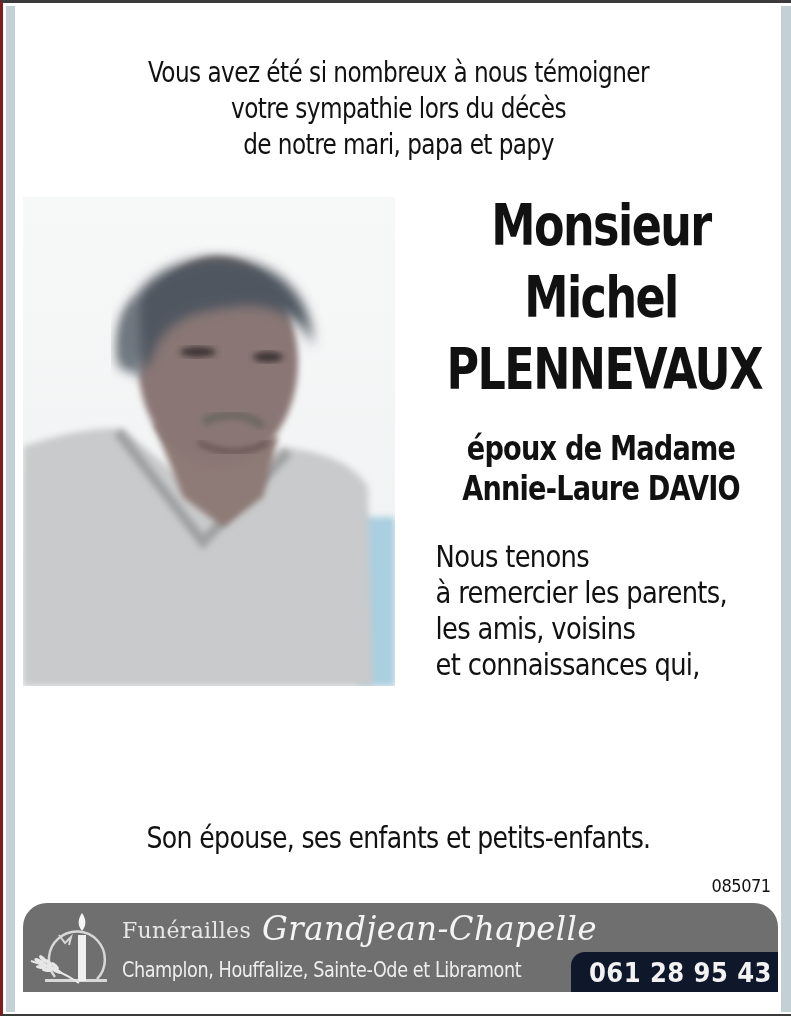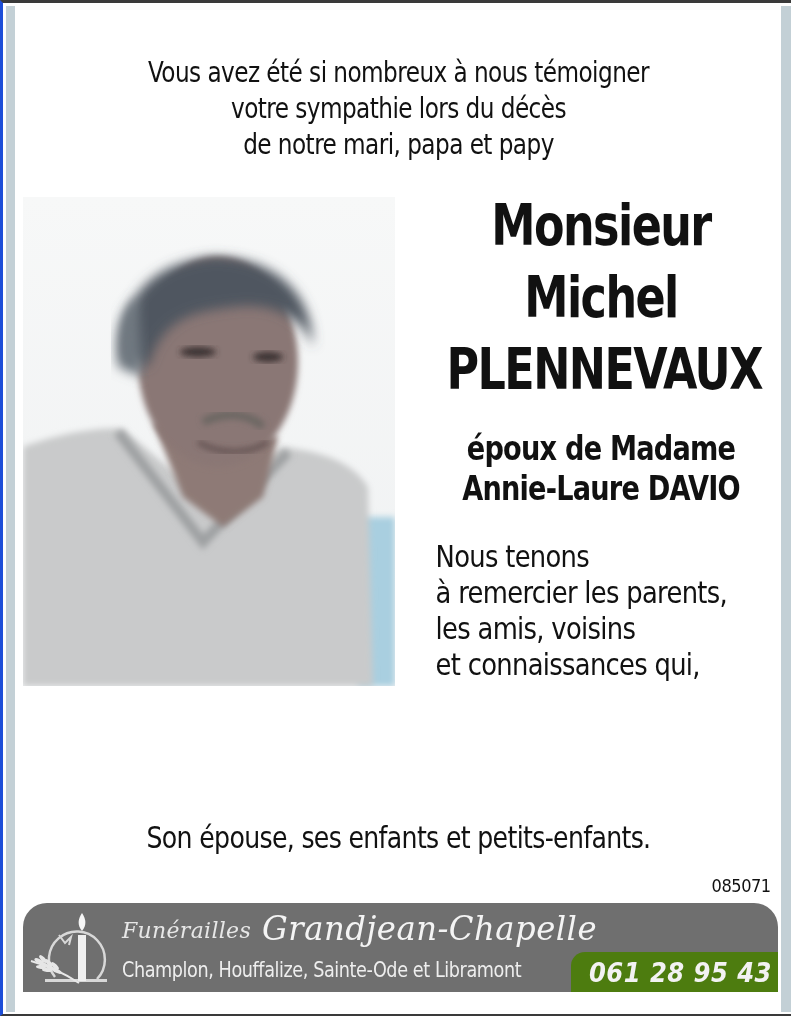--- a/index.html
+++ b/index.html
@@ -5,21 +5,21 @@
     html, body { margin: 0; padding: 0; }
     body {
       width: 791px; height: 1016px; overflow: hidden;
       background: #ffffff;
       font-family: "DejaVu Sans", sans-serif;
       color: #111;
     }
     .frame {
       position: absolute; left: 0; top: 0;
       width: 791px; height: 1016px; box-sizing: border-box;
-      border-left: 3px solid #1d4ed8;
+      border-left: 3px solid #7f1d1d;
       border-top: 3px solid #3a3a3a;
       border-bottom: 2px solid #3a3a3a;
       background: #ffffff;
     }
     .strip-left { position: absolute; left: 3px; top: 3px; width: 9px; bottom: 2px; background: #c3d0d6; }
     .strip-right { position: absolute; right: 0; top: 3px; width: 10px; bottom: 2px; background: #c3d0d6; }
 
     .intro {
       position: absolute; left: 20px; width: 751px; top: 52px;
       text-align: center; font-family: "DejaVu Sans Condensed", "DejaVu Sans", sans-serif;
@@ -83,37 +83,37 @@
       letter-spacing: -0.5px; transform: scaleX(0.9); transform-origin: right center;
     }
 
     .banner {
       position: absolute; left: 20px; top: 900px; width: 755px; height: 89px;
       background: #6f6f6f; border-radius: 24px 24px 0 0; overflow: hidden;
     }
     .banner .logo { position: absolute; left: 2px; top: 4px; width: 92px; height: 84px; }
     .banner .funeral-prefix {
       position: absolute; left: 99px; top: 15px;
-      font-family: "DejaVu Serif", serif; font-style: italic;
+      font-family: "DejaVu Serif", serif; 
       font-size: 22px; color: #e7e7e7; letter-spacing: 0.3px;
     }
     .banner .funeral-name {
       position: absolute; left: 239px; top: 5px;
       font-family: "DejaVu Serif", serif; font-style: italic;
       font-size: 34px; color: #f4f4f4; letter-spacing: 0.5px;
       transform: scaleX(0.95); transform-origin: left center; white-space: nowrap;
     }
     .banner .locations {
       position: absolute; left: 99px; top: 55px;
       font-family: "DejaVu Sans", sans-serif; font-size: 21px; color: #eeeeee;
       letter-spacing: -0.5px; transform: scaleX(0.84); transform-origin: left center; white-space: nowrap;
     }
     .banner .phone-box {
       position: absolute; left: 548px; top: 49px; width: 207px; height: 52px;
-      background: #4d7c0f; border-radius: 14px 0 0 0; font-style: italic;
+      background: #0f172a; border-radius: 14px 0 0 0;
     }
     .banner .phone {
       position: absolute; left: 18px; top: 5px;
       font-family: "DejaVu Sans", sans-serif; font-weight: bold;
       font-size: 27px; color: #f2f2f2; letter-spacing: 0.5px;
       transform: scaleX(0.9); transform-origin: left center; white-space: nowrap;
     }
   </style>
 </head>
 <body>

